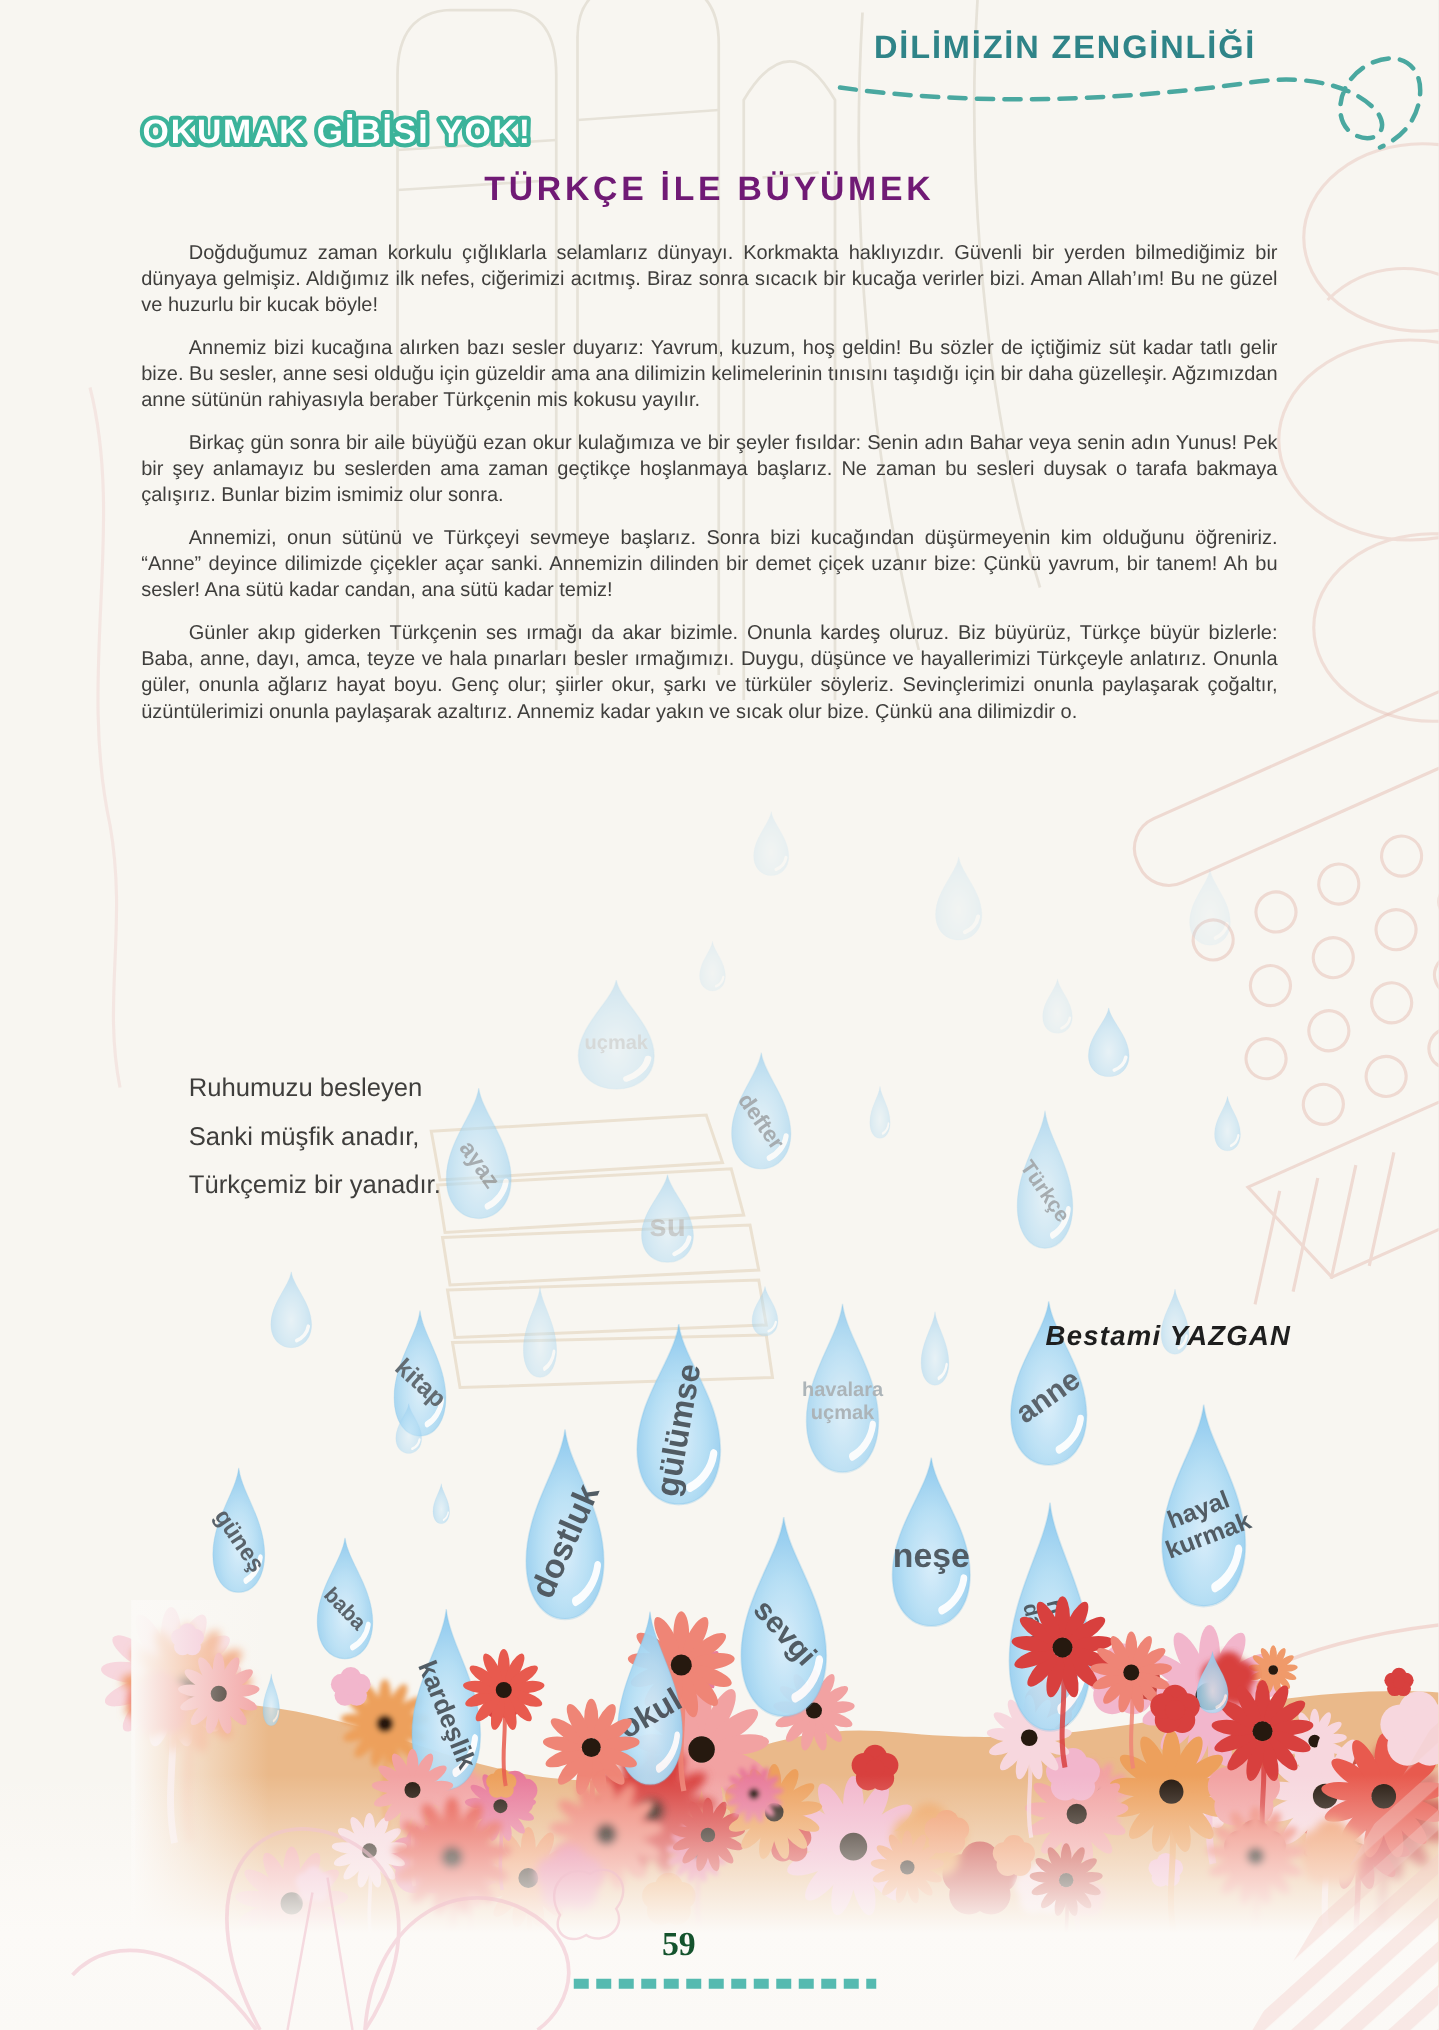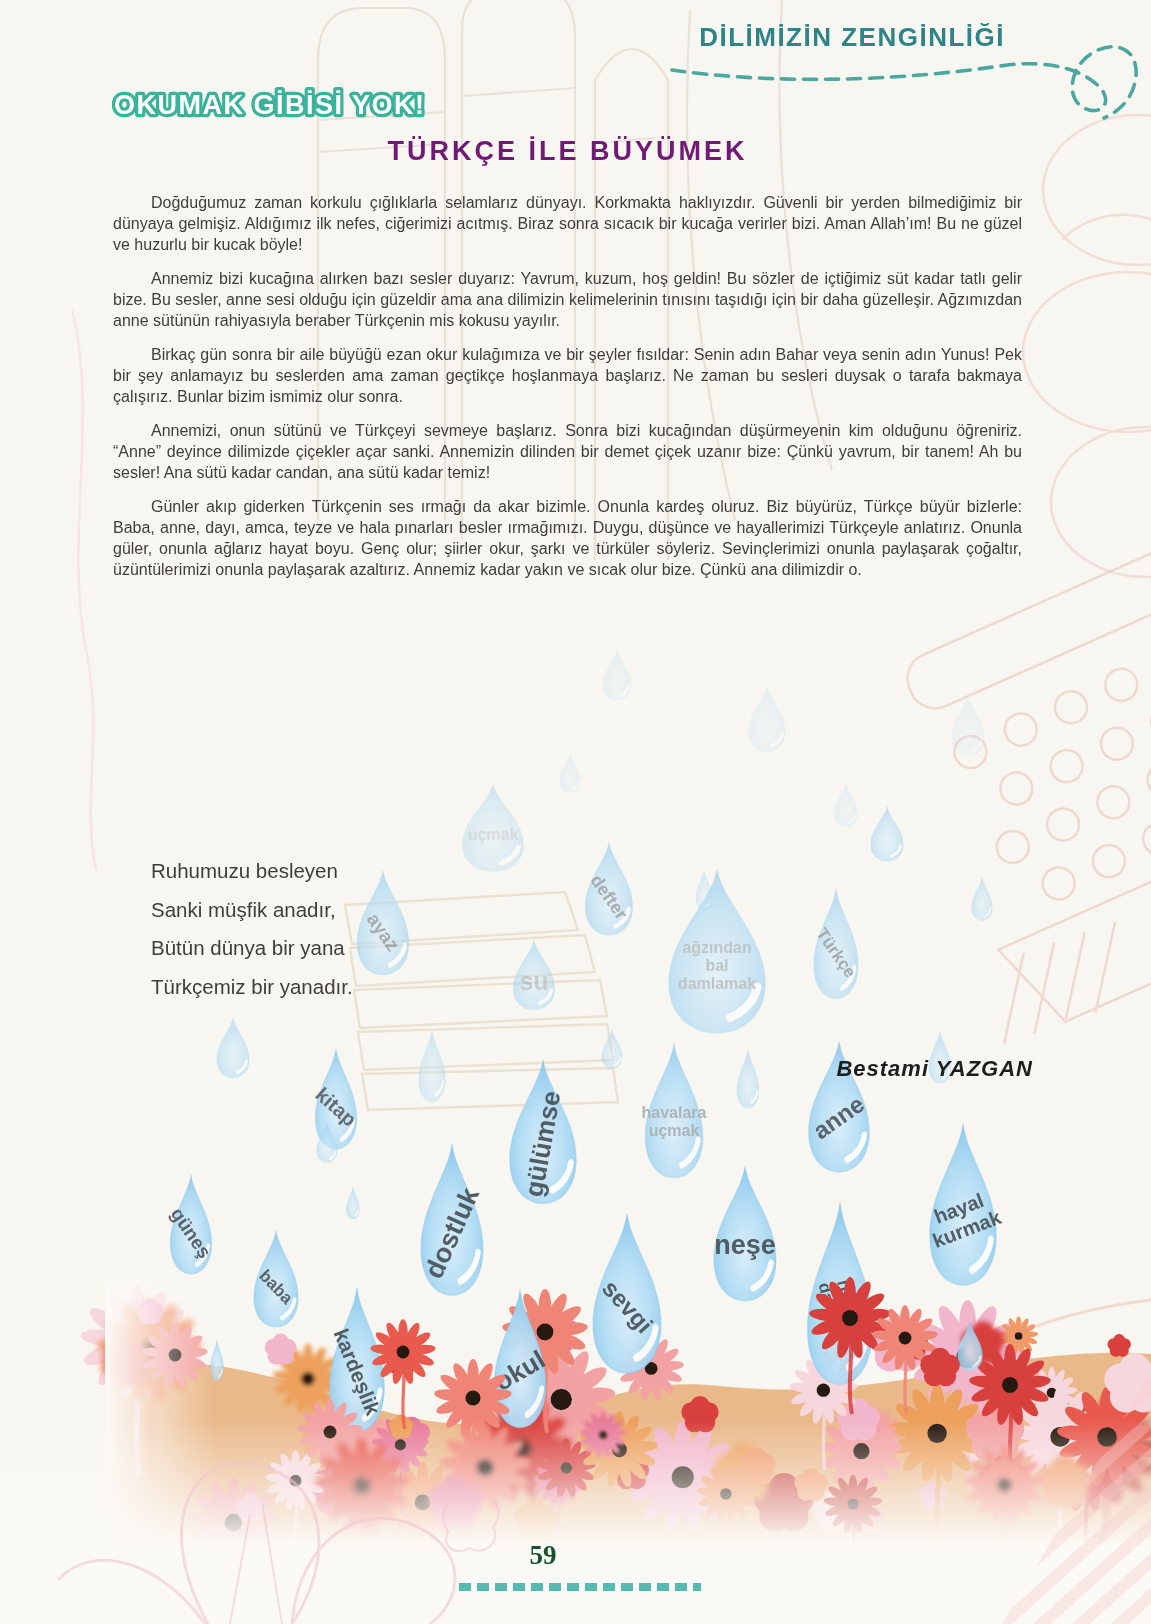--- a/index.html
+++ b/index.html
@@ -872,29 +872,20 @@
         </svg>
         <div class="drop-label mid" style="font-size: 19px; transform: translate(-50%, -50%) rotate(55deg);">ayaz</div>
       </div>
       <div class="drop" style="left: 506px; top: 938px; width: 56px; height: 74px; opacity: 0.5;">
         <svg viewBox="0 0 100 135" preserveAspectRatio="none">
           <path d="M50 3 C46 28 13 56 13 92 C13 116 29 131 50 131 C71 131 87 116 87 92 C87 56 54 28 50 3 Z" fill="url(#dgrad)" stroke="#7fbfe6" stroke-opacity=".3" stroke-width="1.5"></path>
           <path d="M60 119 C70 115 79 106 81 95" stroke="#ffffff" stroke-width="6.5" fill="none" stroke-linecap="round" opacity=".95"></path>
         </svg>
         <div class="drop-label faint" style="font-size: 25px; transform: translate(-50%, -50%) rotate(0deg);">su</div>
       </div>
-      <div class="drop" style="left: 652px; top: 866px; width: 130px; height: 172px; opacity: 0.6;">
-        <svg viewBox="0 0 100 135" preserveAspectRatio="none">
-          <path d="M50 3 C46 28 13 56 13 92 C13 116 29 131 50 131 C71 131 87 116 87 92 C87 56 54 28 50 3 Z" fill="url(#dgrad)" stroke="#7fbfe6" stroke-opacity=".3" stroke-width="1.5"></path>
-          <path d="M60 119 C70 115 79 106 81 95" stroke="#ffffff" stroke-width="6.5" fill="none" stroke-linecap="round" opacity=".95"></path>
-        </svg>
-        <div class="drop-label faint" style="font-size: 16px; transform: translate(-50%, -50%) rotate(0deg);">ağzından
-bal
-damlamak</div>
-      </div>
       <div class="drop" style="left: 806px; top: 886px; width: 60px; height: 116px; opacity: 0.6;">
         <svg viewBox="0 0 100 135" preserveAspectRatio="none">
           <path d="M50 3 C46 28 13 56 13 92 C13 116 29 131 50 131 C71 131 87 116 87 92 C87 56 54 28 50 3 Z" fill="url(#dgrad)" stroke="#7fbfe6" stroke-opacity=".3" stroke-width="1.5"></path>
           <path d="M60 119 C70 115 79 106 81 95" stroke="#ffffff" stroke-width="6.5" fill="none" stroke-linecap="round" opacity=".95"></path>
         </svg>
         <div class="drop-label mid" style="font-size: 17px; transform: translate(-50%, -50%) rotate(55deg);">Türkçe</div>
       </div>
       <div class="drop" style="left: 308px; top: 1046px; width: 56px; height: 106px; opacity: 0.85;">
         <svg viewBox="0 0 100 135" preserveAspectRatio="none">
           <path d="M50 3 C46 28 13 56 13 92 C13 116 29 131 50 131 C71 131 87 116 87 92 C87 56 54 28 50 3 Z" fill="url(#dgrad)" stroke="#7fbfe6" stroke-opacity=".3" stroke-width="1.5"></path>
@@ -1378,21 +1369,20 @@
     <p>Doğduğumuz zaman korkulu çığlıklarla selamlarız dünyayı. Korkmakta haklıyızdır. Güvenli bir yerden bilmediğimiz bir dünyaya gelmişiz. Aldığımız ilk nefes, ciğerimizi acıtmış. Biraz sonra sıcacık bir kucağa verirler bizi. Aman Allah’ım! Bu ne güzel ve huzurlu bir kucak böyle!</p>
     <p>Annemiz bizi kucağına alırken bazı sesler duyarız: Yavrum, kuzum, hoş geldin! Bu sözler de içtiğimiz süt kadar tatlı gelir bize. Bu sesler, anne sesi olduğu için güzeldir ama ana dilimizin kelimelerinin tınısını taşıdığı için bir daha güzelleşir. Ağzımızdan anne sütünün rahiyasıyla beraber Türkçenin mis kokusu yayılır.</p>
     <p>Birkaç gün sonra bir aile büyüğü ezan okur kulağımıza ve bir şeyler fısıldar: Senin adın Bahar veya senin adın Yunus! Pek bir şey anlamayız bu seslerden ama zaman geçtikçe hoşlanmaya başlarız. Ne zaman bu sesleri duysak o tarafa bakmaya çalışırız. Bunlar bizim ismimiz olur sonra.</p>
     <p>Annemizi, onun sütünü ve Türkçeyi sevmeye başlarız. Sonra bizi kucağından düşürmeyenin kim olduğunu öğreniriz. “Anne” deyince dilimizde çiçekler açar sanki. Annemizin dilinden bir demet çiçek uzanır bize: Çünkü yavrum, bir tanem! Ah bu sesler! Ana sütü kadar candan, ana sütü kadar temiz!</p>
     <p>Günler akıp giderken Türkçenin ses ırmağı da akar bizimle. Onunla kardeş oluruz. Biz büyürüz, Türkçe büyür bizlerle: Baba, anne, dayı, amca, teyze ve hala pınarları besler ırmağımızı. Duygu, düşünce ve hayallerimizi Türkçeyle anlatırız. Onunla güler, onunla ağlarız hayat boyu. Genç olur; şiirler okur, şarkı ve türküler söyleriz. Sevinçlerimizi onunla paylaşarak çoğaltır, üzüntülerimizi onunla paylaşarak azaltırız. Annemiz kadar yakın ve sıcak olur bize. Çünkü ana dilimizdir o.</p>
   </div>
 
   <div class="poem">
     <p class="poem-line">Ruhumuzu besleyen</p>
     <p class="poem-line">Sanki müşfik anadır,</p>
-    <p class="poem-line">Bütün dünya bir yana</p>
     <p class="poem-line">Türkçemiz bir yanadır.</p>
   </div>
 
   <div class="author">Bestami YAZGAN</div>
 
   <div class="page-number">59</div>
 
   <svg class="footer-dashes" width="250" height="14" viewBox="0 0 250 14">
     <line x1="4" y1="7" x2="246" y2="7" stroke="#55bab0" stroke-width="8" stroke-dasharray="12 6"></line>
   </svg>

